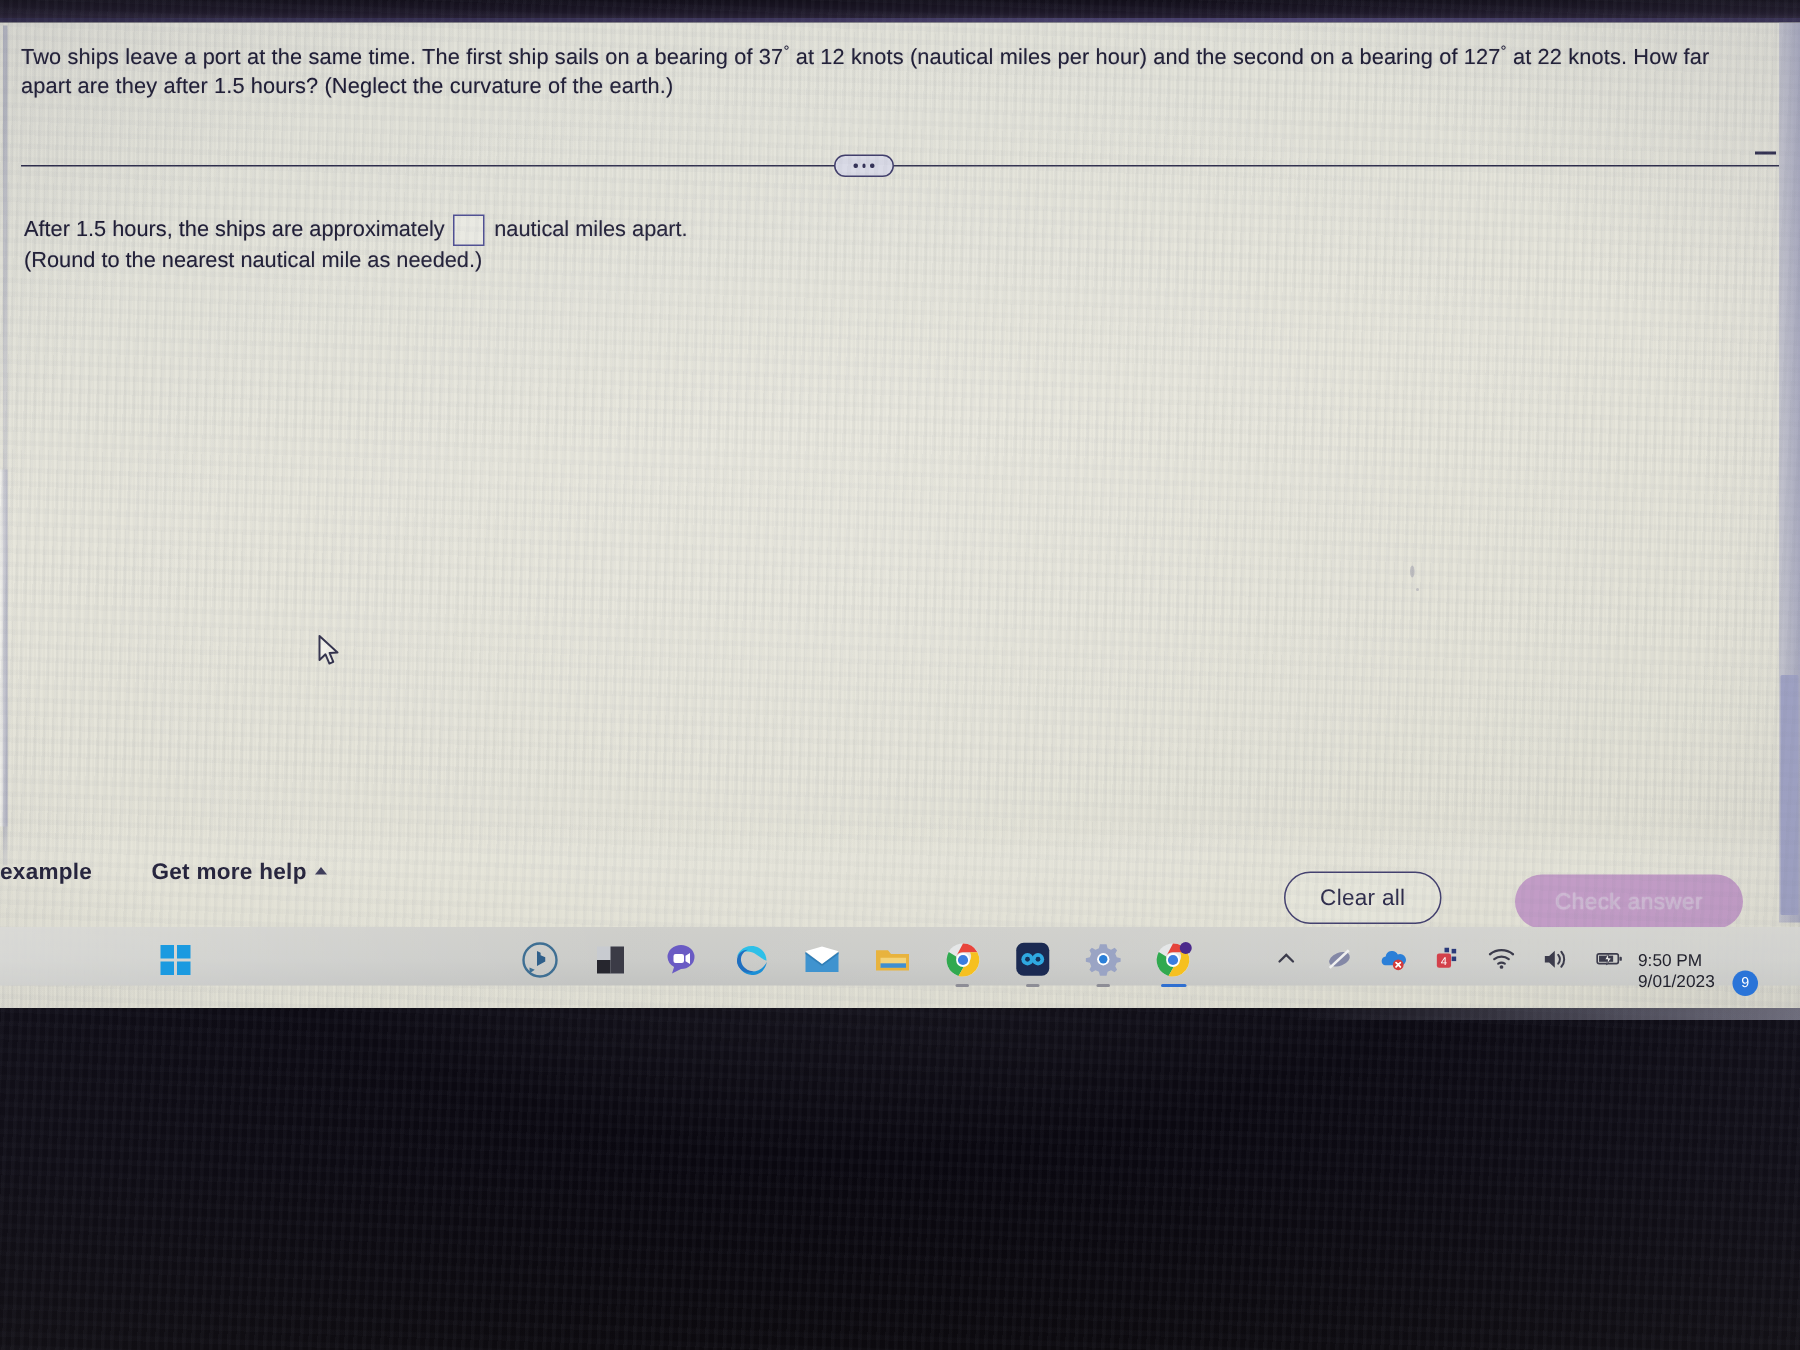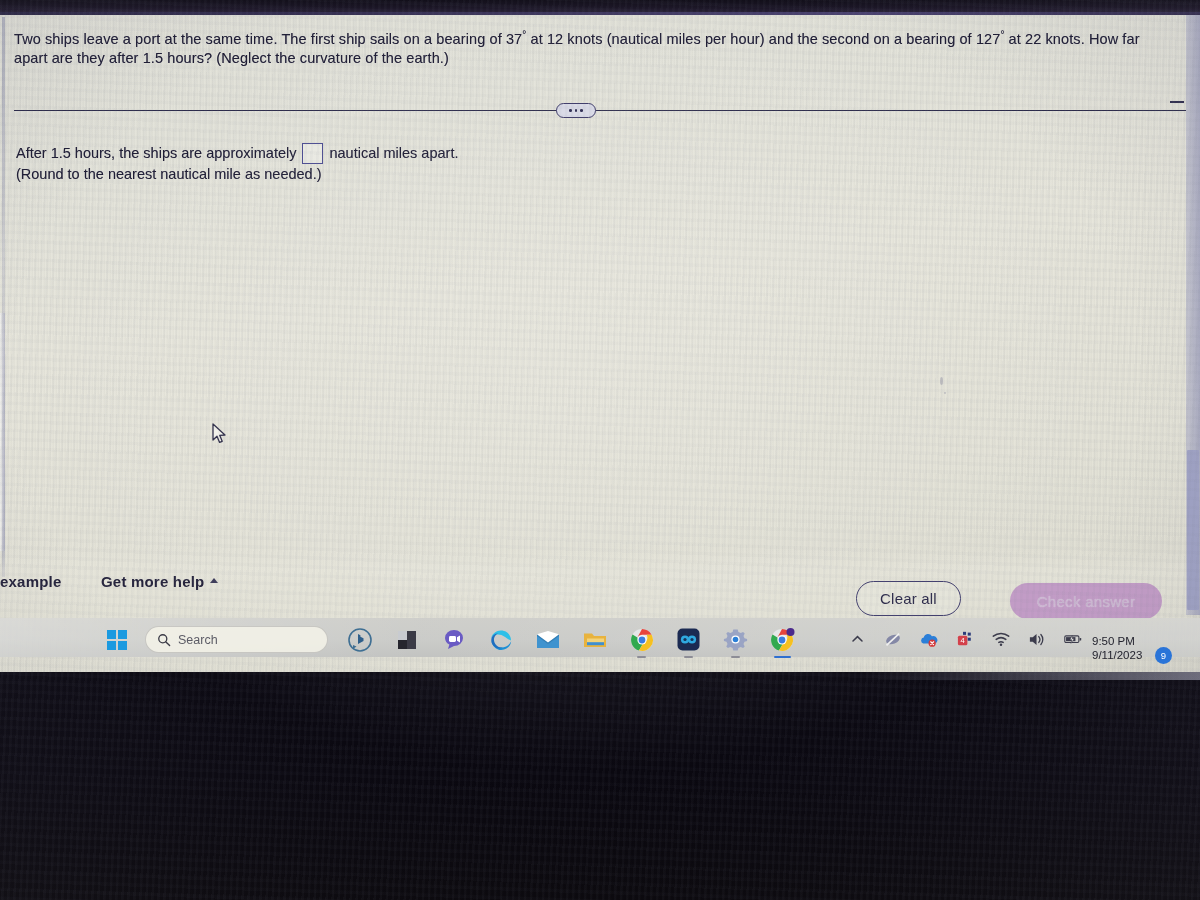--- a/index.html
+++ b/index.html
@@ -390,27 +390,20 @@
     <div id="taskbar-sheen"></div>
   </div>
 
   <div class="tb-start">
     <span></span>
     <span></span>
     <span></span>
     <span></span>
   </div>
 
-  <div id="tb-search">
-    <svg width="14" height="14" viewBox="0 0 16 16">
-      <circle cx="6.6" cy="6.6" r="4.6" fill="none" stroke="#3a3a46" stroke-width="1.5"></circle>
-      <line x1="10.2" y1="10.2" x2="14.4" y2="14.4" stroke="#3a3a46" stroke-width="1.6" stroke-linecap="round"></line>
-    </svg>
-    <span class="label">Search</span>
-  </div>
 
   <div class="tb-icons">
 
     <div class="tb-ico">
       <svg width="26" height="26" viewBox="0 0 26 26">
         <circle cx="13" cy="13" r="11" fill="none" stroke="#3f6f93" stroke-width="1.6"></circle>
         <path d="M6,18 L6,22 L9.5,19.5" fill="#3f6f93"></path>
         <path d="M11,7 L11,17 L16.5,14 L16.5,11.2 L13.4,9.8 L13.4,8.2 Z" fill="#2f5f8a"></path>
       </svg>
     </div>
@@ -554,18 +547,18 @@
         <rect x="2.6" y="4.6" width="12" height="5.2" fill="#3c3c4c"></rect>
         <rect x="20" y="5.6" width="2" height="3.4" rx=".8" fill="#3c3c4c"></rect>
         <path d="M10.6,2.4 L7.6,8 L10,8 L9,12.6 L13,6.6 L10.6,6.6 Z" fill="#f2f2ee" stroke="#3c3c4c" stroke-width=".7"></path>
       </svg>
     </div>
 
   </div>
 
   <div id="clock">
     <div>9:50 PM</div>
-    <div>9/11/2023</div>
+    <div>9/01/2023</div>
   </div>
 
   <div id="notif-badge">9</div>
 
 </div>
 
 </body></html>

